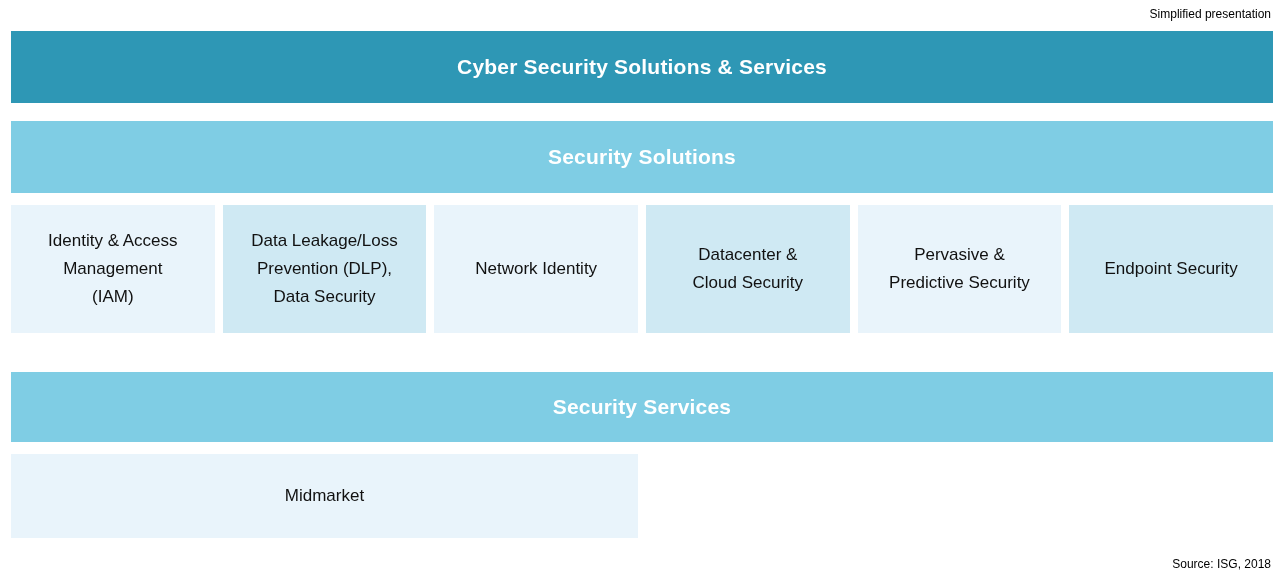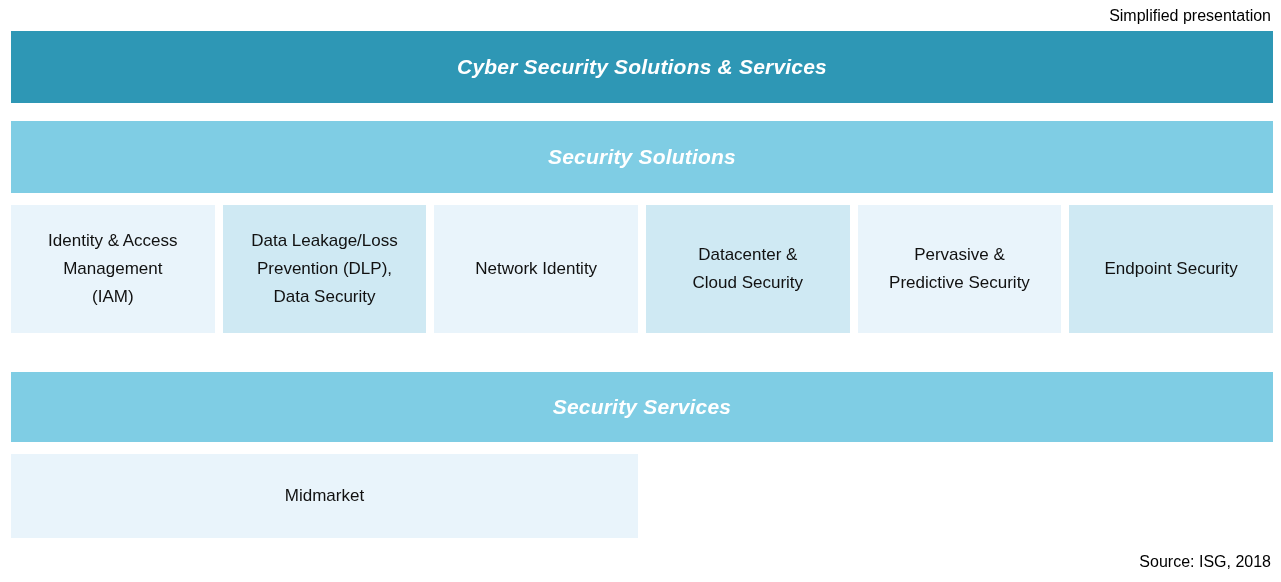--- a/index.html
+++ b/index.html
@@ -11,39 +11,38 @@
   .slide {
     position: relative;
     width: 1281px;
     height: 582px;
     background: #ffffff;
     overflow: hidden;
   }
   .corner-note {
     position: absolute;
     right: 10px;
-    font-size: 16px;
+    font-size: 12px;
     color: #000000;
     white-space: nowrap;
   }
   .corner-note.top { top: 7px; }
   .corner-note.bottom { bottom: 11px; }
 
   .banner {
     position: absolute;
     left: 11px;
     width: 1262px;
     display: flex;
     align-items: center;
     justify-content: center;
     color: #ffffff;
     font-size: 21px;
     font-weight: bold;
     letter-spacing: 0.2px;
-    font-style: italic;
   }
   .banner.title    { top: 31px;  height: 72px; }
   .banner.solutions{ top: 121px; height: 72px; }
   .banner.services { top: 372px; height: 70px; }
 
   .solutions-row {
     position: absolute;
     left: 11px;
     top: 205px;
     width: 1262px;

